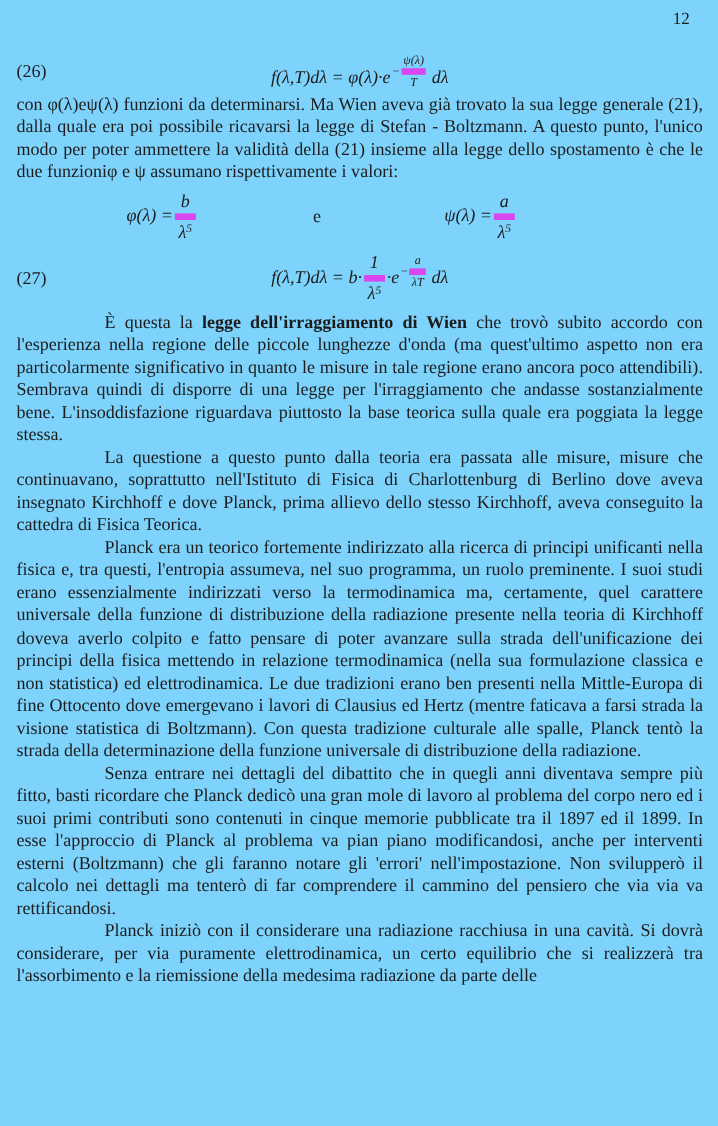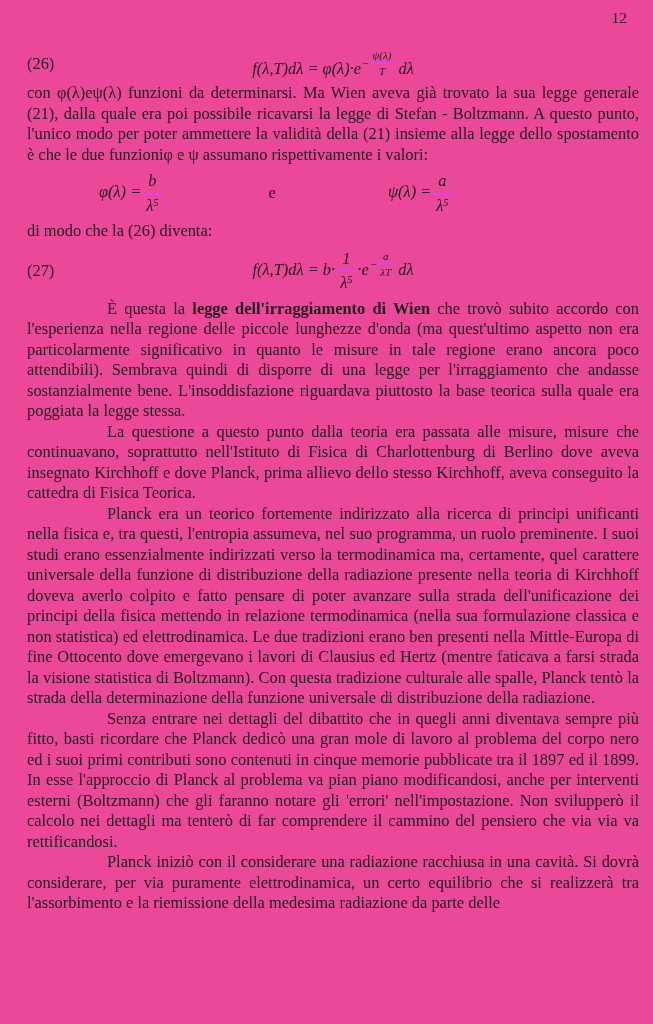--- a/index.html
+++ b/index.html
@@ -1,27 +1,27 @@
 <!DOCTYPE html>
 <html><head>
 <meta charset="utf-8">
 <style>
   html, body { margin: 0; padding: 0; background: #e8e8e8; }
   .page {
     position: relative;
     width: 653px;
     height: 1024px;
     margin: 0 auto;
-    background: #ec4899;
+    background: #7dd3fc;
     color: #1c1c1c;
     font-family: "Liberation Serif", serif;
     font-size: 16.4px;
     line-height: 20.5px;
     overflow: hidden;
-    padding: 8px 14px 0 27px;
+    padding: 8px 14px 0 15px;
     box-sizing: border-box;
   }
   .pagenum {
     text-align: right;
     padding-right: 12px;
     margin: 0 0 20px 0;
     font-size: 15.5px;
   }
   p.body-par {
     margin: 0;
@@ -53,21 +53,21 @@
   }
   .frac {
     display: inline-block;
     vertical-align: middle;
     text-align: center;
     margin: 0 2px;
   }
   .frac .fnum {
     display: block;
     padding: 0 3px 1px 3px;
-    border-bottom: 2px solid #d946ef;
+    border-bottom: 6px solid #d946ef;
   }
   .frac .fden {
     display: block;
     padding: 1px 3px 0 3px;
   }
   .supexp {
     display: inline-flex;
     align-items: center;
     font-size: 11px;
     line-height: 12px;
@@ -82,21 +82,21 @@
     line-height: 0;
     vertical-align: 5px;
   }
   .post-d { margin-left: 4px; }
   .eqrow-26 { margin: 7px 0 4px 0; }
   .eqrow-defs {
     display: flex;
     align-items: center;
     margin: 6px 0 5px 0;
   }
-  .def-phi { margin-left: 72px; }
+  .def-phi { margin-left: 100px; }
   .def-conj { margin-left: 105px; font-style: normal; }
   .def-psi { margin-left: 112px; font-style: italic; }
   .eqrow-27 { margin: 7px 0 5px 0; }
   .heading {
     margin: 14px 0 34px 0;
     font-size: 16.4px;
     font-weight: normal;
     letter-spacing: 0.4px;
     text-align: left;
   }
@@ -121,21 +121,20 @@
   </div>
 
   <p class="body-par">con φ(λ)eψ(λ) funzioni da determinarsi. Ma Wien aveva già trovato la sua legge generale (21), dalla quale era poi possibile ricavarsi la legge di Stefan - Boltzmann. A questo punto, l'unico modo per poter ammettere la validità della (21) insieme alla legge dello spostamento è che le due funzioniφ e ψ assumano rispettivamente i valori:</p>
 
   <div class="eqrow-defs">
     <span class="eq def-phi"><span>φ(λ) =</span><span class="frac"><span class="fnum">b</span><span class="fden"><span>λ</span><sup class="exp">5</sup></span></span></span>
     <span class="def-conj">e</span>
     <span class="eq def-psi"><span>ψ(λ) =</span><span class="frac"><span class="fnum">a</span><span class="fden"><span>λ</span><sup class="exp">5</sup></span></span></span>
   </div>
 
-  <p class="body-par">di modo che la (26) diventa:</p>
 
   <div class="eqrow eqrow-27">
     <span class="eqlabel">(27)</span>
     <span class="eq"><span>f(λ,T)dλ = b·</span><span class="frac"><span class="fnum">1</span><span class="fden"><span>λ</span><sup class="exp">5</sup></span></span><span>·e</span><span class="supexp">
           <span>−</span>
           <span class="frac">
             <span class="fnum">a</span>
             <span class="fden">λT</span>
           </span>
         </span><span class="post-d">dλ</span></span>

